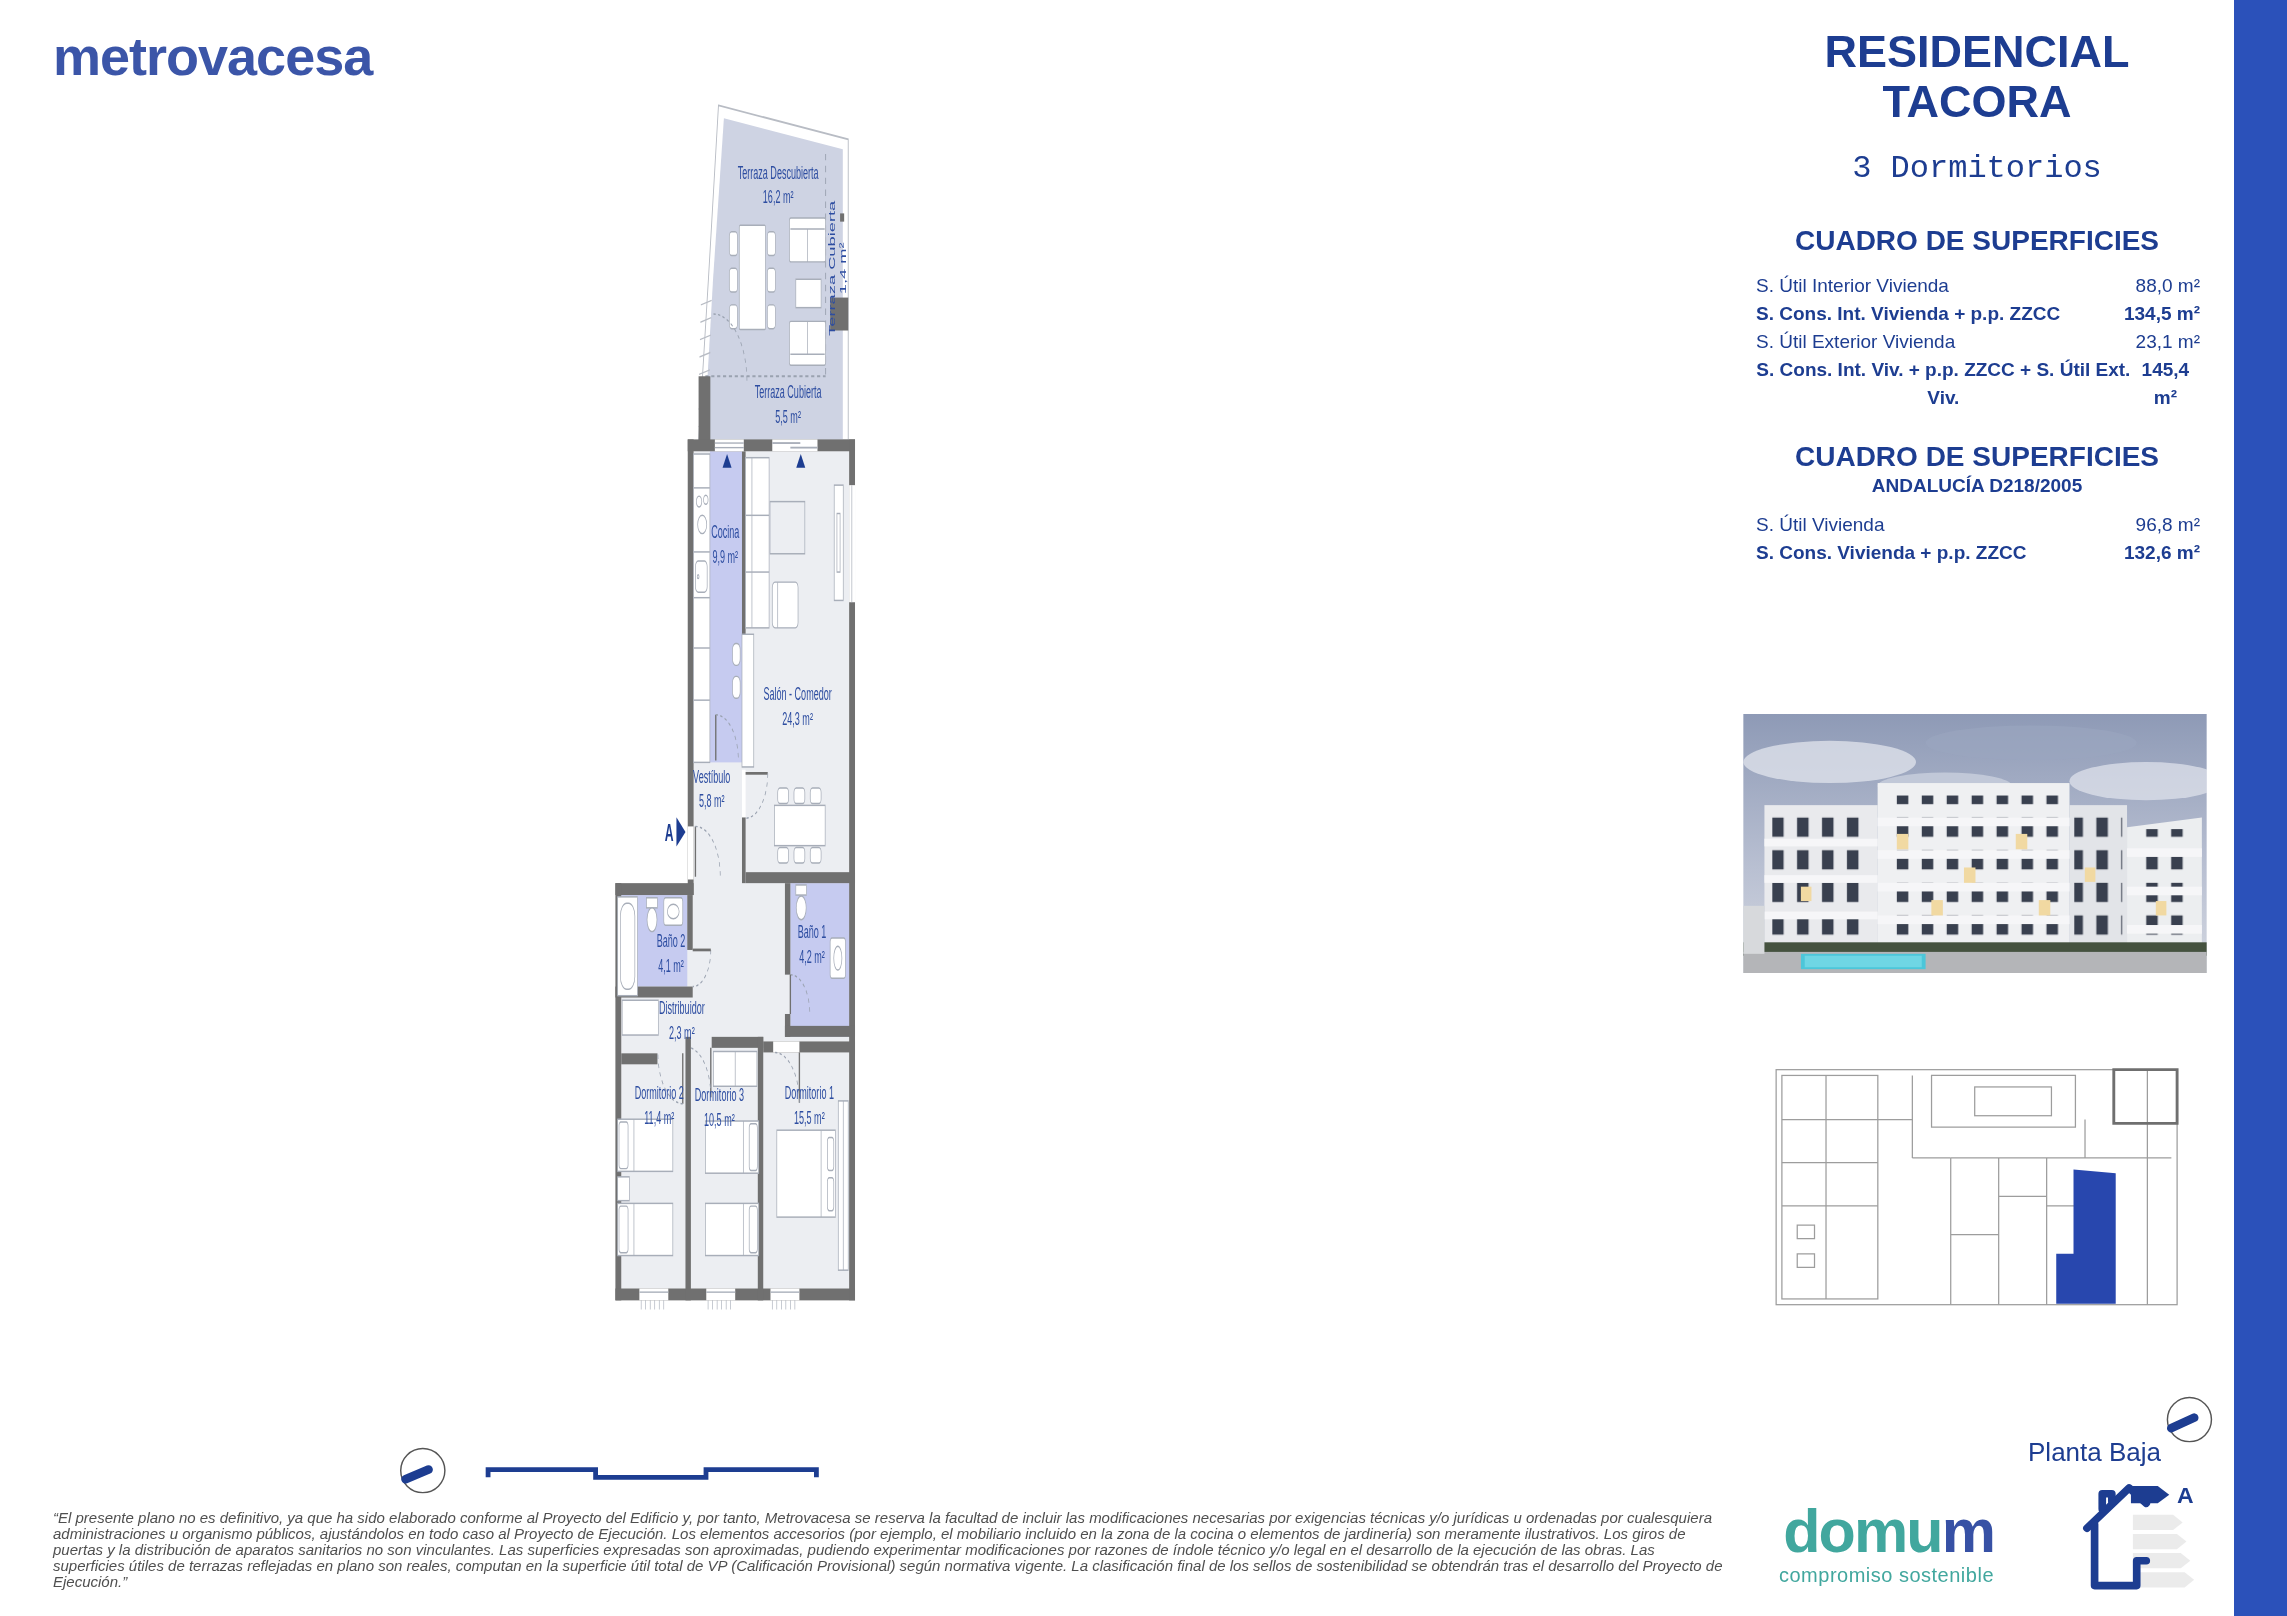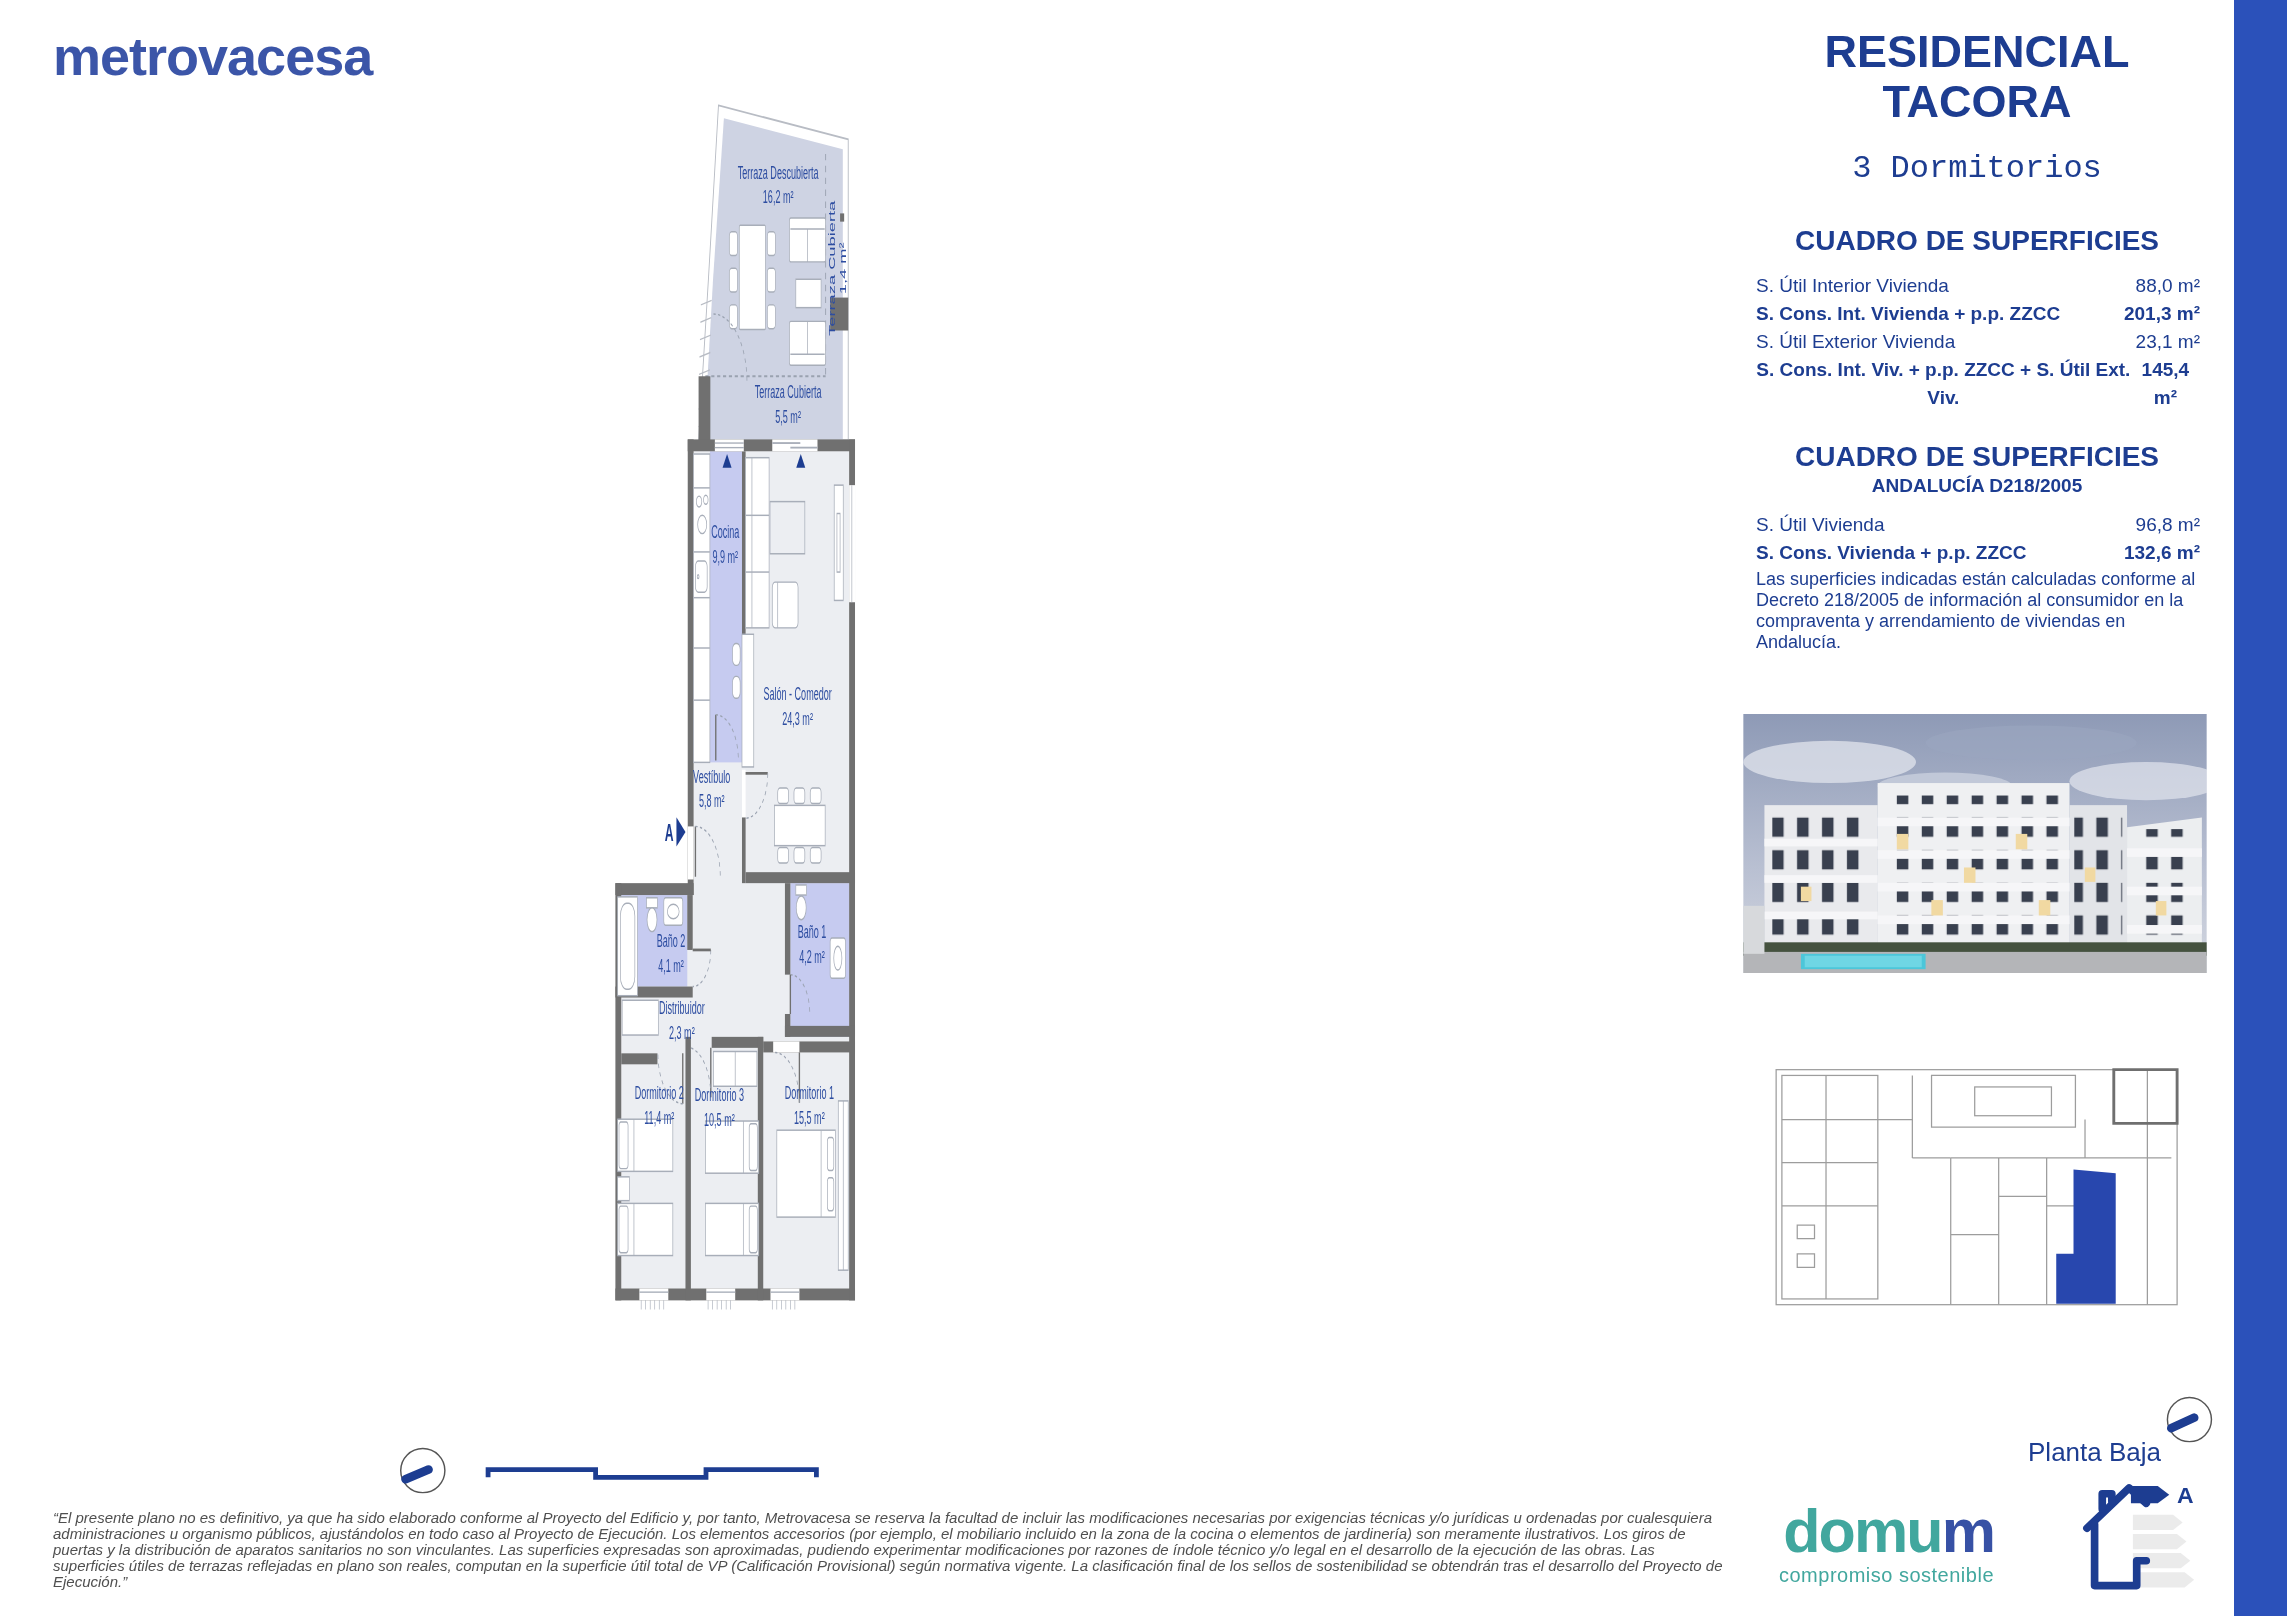--- a/index.html
+++ b/index.html
@@ -302,21 +302,21 @@
   <div id="bedrooms">3 Dormitorios</div>
 
   <div class="cuadro-title" id="cuadro1-title">CUADRO DE SUPERFICIES</div>
   <div class="table1">
     <div class="srow">
         <span>S. Útil Interior Vivienda</span>
         <span>88,0 m²</span>
       </div>
     <div class="srow bold">
         <span>S. Cons. Int. Vivienda + p.p. ZZCC</span>
-        <span>201,3 m²</span>
+        <span>134,5 m²</span>
       </div>
     <div class="srow">
         <span>S. Útil Exterior Vivienda</span>
         <span>23,1 m²</span>
       </div>
     <div class="srow bold">
         <span>S. Cons. Int. Viv. + p.p. ZZCC + S. Útil Ext. Viv.</span>
         <span>145,4 m²</span>
       </div>
   </div>
@@ -326,21 +326,20 @@
   <div class="table2">
     <div class="srow">
         <span>S. Útil Vivienda</span>
         <span>96,8 m²</span>
       </div>
     <div class="srow bold">
         <span>S. Cons. Vivienda + p.p. ZZCC</span>
         <span>132,6 m²</span>
       </div>
   </div>
-  <div id="note">Las superficies indicadas están calculadas conforme al Decreto 218/2005 de información al consumidor en la compraventa y arrendamiento de viviendas en Andalucía.</div>
 </div>
 
 <svg class="abs" id="photo" width="464" height="259" viewBox="0 0 483 270">
   <defs>
     <linearGradient id="sky" x1="0" y1="0" x2="0" y2="1">
       <stop offset="0" stop-color="#8e9ab6"></stop>
         <stop offset="0.6" stop-color="#b9c0d2"></stop>
         <stop offset="1" stop-color="#d3d7e0"></stop>
     </linearGradient>
     <pattern id="winp" width="26" height="34" patternUnits="userSpaceOnUse">

